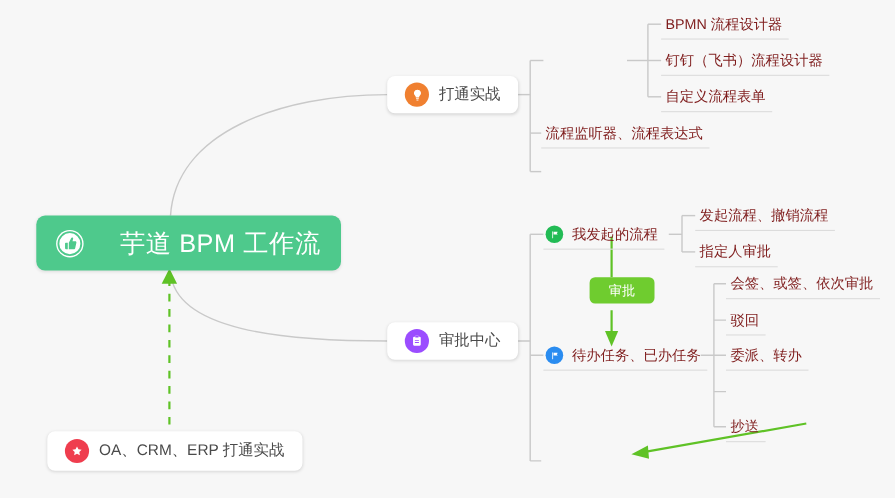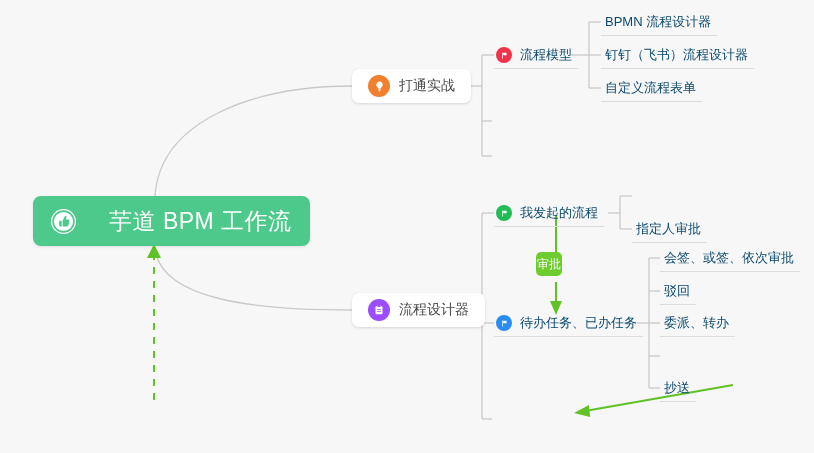--- a/index.html
+++ b/index.html
@@ -49,21 +49,21 @@
     border-radius: 7px;
     padding: 0 16px;
     height: 34px;
     color: #4a4a4a;
     font-size: 14px;
     box-shadow: 0 1px 3px rgba(0,0,0,0.13);
   }
   .branch .label { margin-left: 9px; }
   
   .leaf {
-    color: #0c4a6e;
+    color: #7f1d1d;
     font-size: 13px;
     height: 27px;
     padding: 0 6px 0 4px;
     border-bottom: 1px solid #dcdcdc;
     align-items: center;
   }
   .leaf.icon-leaf { padding-left: 2px; }
   .leaf .label { margin-left: 0; }
   .leaf.icon-leaf .label { margin-left: 8px; }
   
@@ -170,64 +170,61 @@
     <span class="ico ico-22 c-orange">
       <svg width="13" height="13" viewBox="0 0 24 24">
         <path d="M12 2.8a6 6 0 0 0-3.6 10.8c.5.4.8 1 .8 1.6v.6h5.6v-.6c0-.6.3-1.2.8-1.6A6 6 0 0 0 12 2.8z" fill="#ffffff"></path>
         <rect x="9.4" y="17.2" width="5.2" height="1.5" rx="0.7" fill="#ffffff"></rect>
         <rect x="10.3" y="19.6" width="3.4" height="1.5" rx="0.7" fill="#ffffff"></rect>
       </svg>
     </span>
     <span class="label">打通实战</span>
   </div>
 
-  <div class="node leaf icon-leaf" style="left:494px; top:42px;">
-    <span class="ico ico-16 c-red">
-      <svg width="9" height="9" viewBox="0 0 24 24">
-        <rect x="5.5" y="3.5" width="2" height="17" rx="1" fill="#ffffff"></rect>
-        <path d="M8.6 4.4h9.3c.6 0 .9.7.5 1.1l-2.1 2.4 2.1 2.4c.4.5.1 1.1-.5 1.1H8.6V4.4z" fill="#ffffff"></path>
-      </svg>
-    </span>
-    <span class="label">流程模型</span>
-  </div>
 
   <div class="node leaf" style="left:601px; top:9px;">
     <span class="label">BPMN 流程设计器</span>
   </div>
   <div class="node leaf" style="left:601px; top:42px;">
     <span class="label">钉钉（飞书）流程设计器</span>
   </div>
   <div class="node leaf" style="left:601px; top:75px;">
     <span class="label">自定义流程表单</span>
   </div>
 
+  <div class="node leaf" style="left:492px; top:108px;">
+    <span class="label">流程监听器、流程表达式</span>
+  </div>
 
   <div class="node branch" style="left:352px; top:293px;">
     <span class="ico ico-22 c-purple">
       <svg width="12" height="12" viewBox="0 0 24 24">
         <rect x="5" y="4.5" width="14" height="16" rx="2" fill="#ffffff"></rect>
         <rect x="9" y="2.2" width="6" height="3.6" rx="1.2" fill="#ffffff"></rect>
         <rect x="9" y="2.2" width="6" height="3.6" rx="1.2" fill="#9b4dff"></rect>
         <rect x="8" y="10" width="8" height="1.6" rx="0.8" fill="#9b4dff"></rect>
         <rect x="8" y="14" width="8" height="1.6" rx="0.8" fill="#9b4dff"></rect>
       </svg>
     </span>
-    <span class="label">流程设计器</span>
+    <span class="label">审批中心</span>
   </div>
 
   <div class="node leaf icon-leaf" style="left:494px; top:200px;">
     <span class="ico ico-16 c-green">
       <svg width="9" height="9" viewBox="0 0 24 24">
         <rect x="5.5" y="3.5" width="2" height="17" rx="1" fill="#ffffff"></rect>
         <path d="M8.6 4.4h9.3c.6 0 .9.7.5 1.1l-2.1 2.4 2.1 2.4c.4.5.1 1.1-.5 1.1H8.6V4.4z" fill="#ffffff"></path>
       </svg>
     </span>
     <span class="label">我发起的流程</span>
   </div>
 
+  <div class="node leaf" style="left:632px; top:183px;">
+    <span class="label">发起流程、撤销流程</span>
+  </div>
   <div class="node leaf" style="left:632px; top:216px;">
     <span class="label">指定人审批</span>
   </div>
 
   <div class="node leaf" style="left:660px; top:245px;">
     <span class="label">会签、或签、依次审批</span>
   </div>
 
   <div class="node leaf icon-leaf" style="left:494px; top:310px;">
     <span class="ico ico-16 c-blue">
@@ -242,18 +239,26 @@
     <span class="label">驳回</span>
   </div>
   <div class="node leaf" style="left:660px; top:310px;">
     <span class="label">委派、转办</span>
   </div>
   <div class="node leaf" style="left:660px; top:375px;">
     <span class="label">抄送</span>
   </div>
 
 
-  <div class="node tag" style="left:536px; top:252px; width:26px;">
+  <div class="node tag" style="left:536px; top:252px; width:59px;">
     <span class="label">审批</span>
   </div>
 
+  <div class="node branch" style="left:43px; top:392px; height:36px;">
+    <span class="ico ico-22 c-redstar">
+      <svg width="12" height="12" viewBox="0 0 24 24">
+        <path d="M12 3.6l2.6 5.3 5.8.8-4.2 4.1 1 5.8-5.2-2.8-5.2 2.8 1-5.8-4.2-4.1 5.8-.8z" fill="#ffffff"></path>
+      </svg>
+    </span>
+    <span class="label">OA、CRM、ERP 打通实战</span>
+  </div>
 
 </div>
 
 </body></html>

